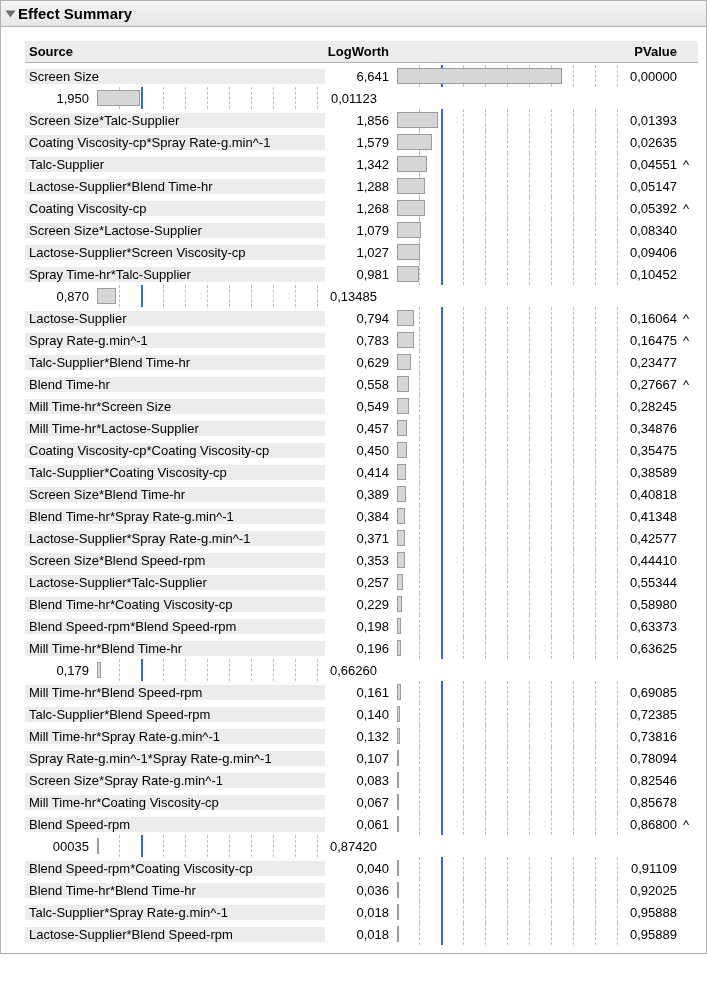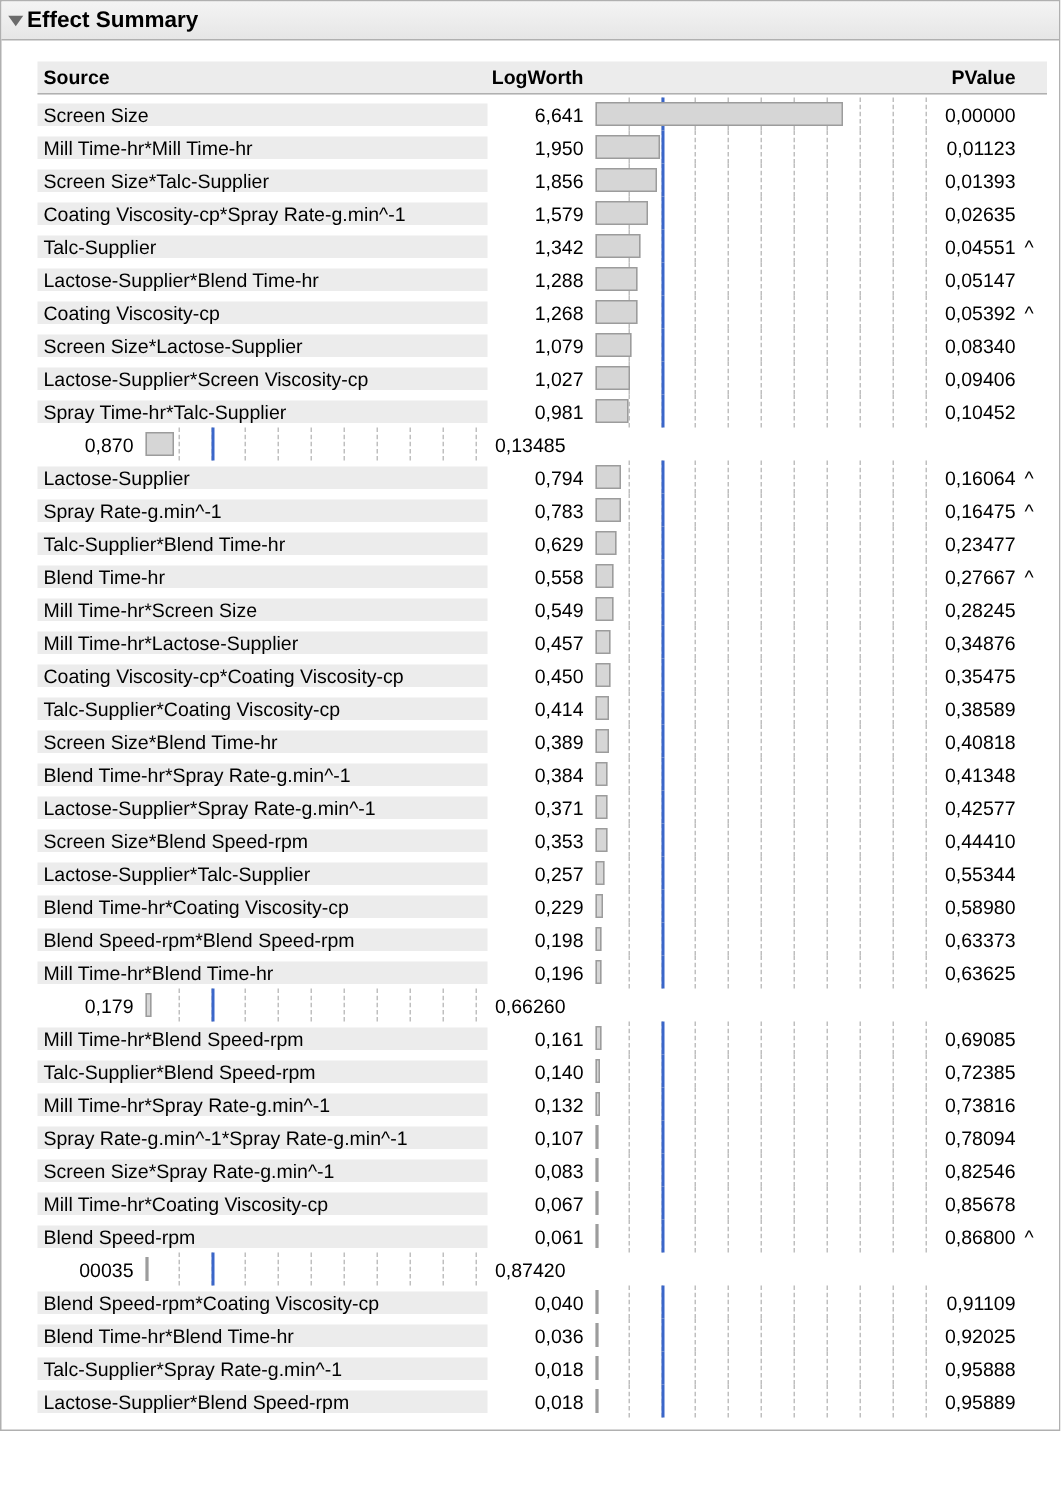--- a/index.html
+++ b/index.html
@@ -112,21 +112,20 @@
               <div class="grid-line" style="left:90%"></div>
               <div class="grid-line" style="left:100%"></div>
               <div class="ref-line" style="left:20%"></div>
               <div class="bar" style="width:75.12%"></div>
             </div>
           </div>
           <div class="col-pvalue">0,00000</div>
           <div class="col-caret"></div>
         </div>
         <div class="data-row">
-          <div class="col-source source-col-bg">Mill Time-hr*Mill Time-hr</div>
           <div class="col-logworth">1,950</div>
           <div class="col-chart">
             <div class="chart-bg">
               <div class="grid-line" style="left:10%"></div>
               <div class="grid-line" style="left:20%"></div>
               <div class="grid-line" style="left:30%"></div>
               <div class="grid-line" style="left:40%"></div>
               <div class="grid-line" style="left:50%"></div>
               <div class="grid-line" style="left:60%"></div>
               <div class="grid-line" style="left:70%"></div>

